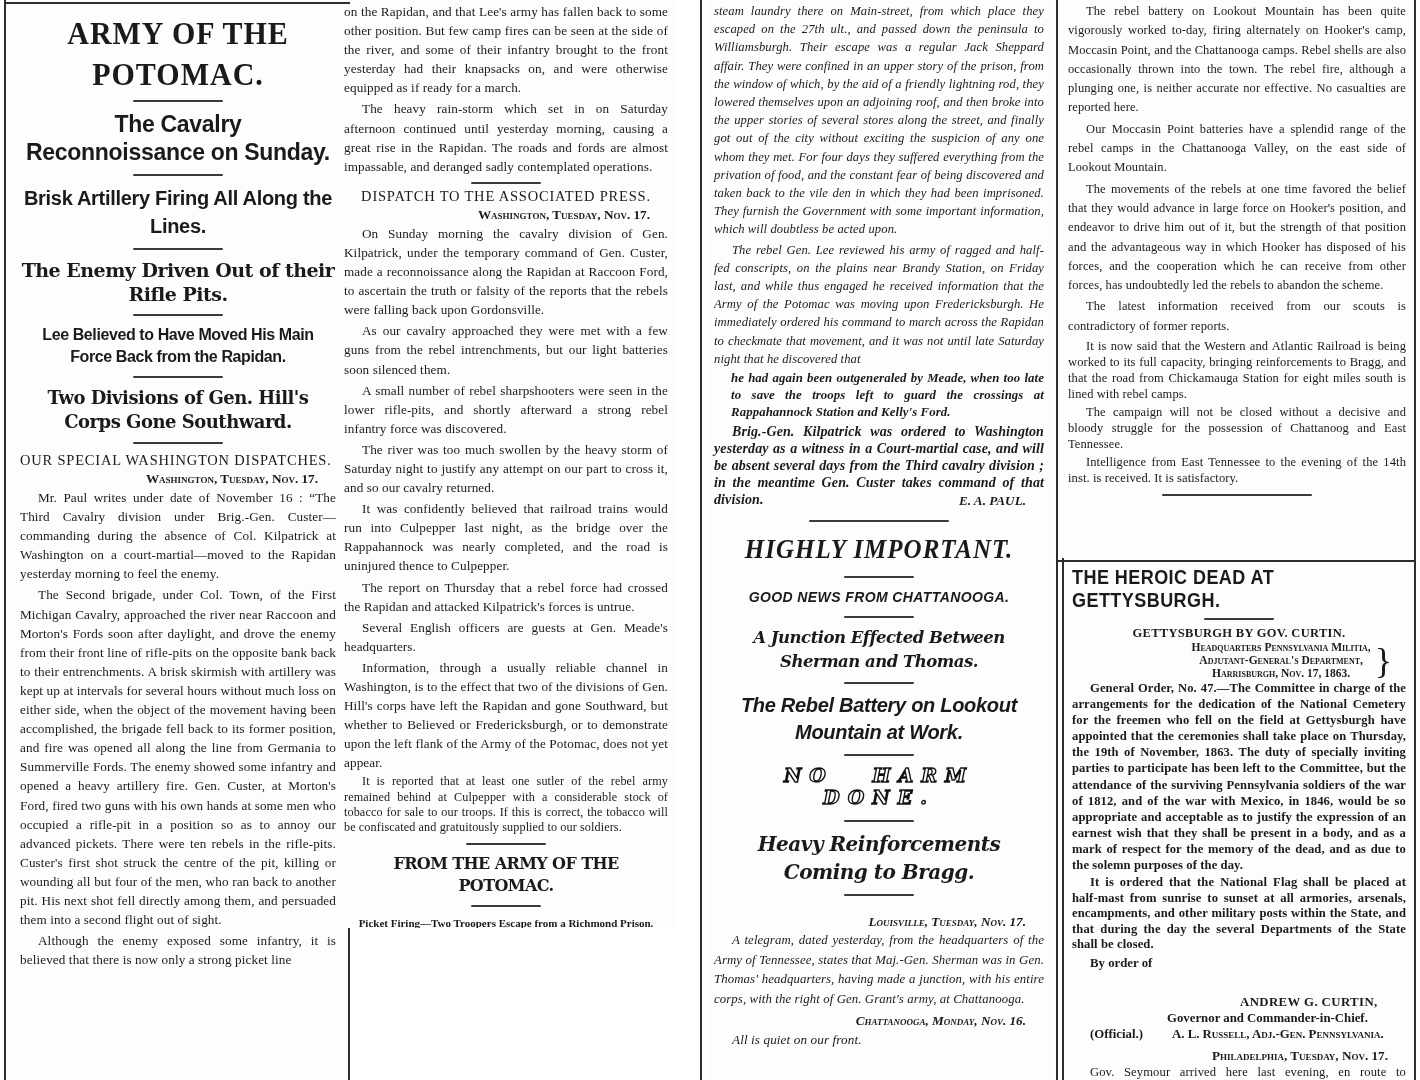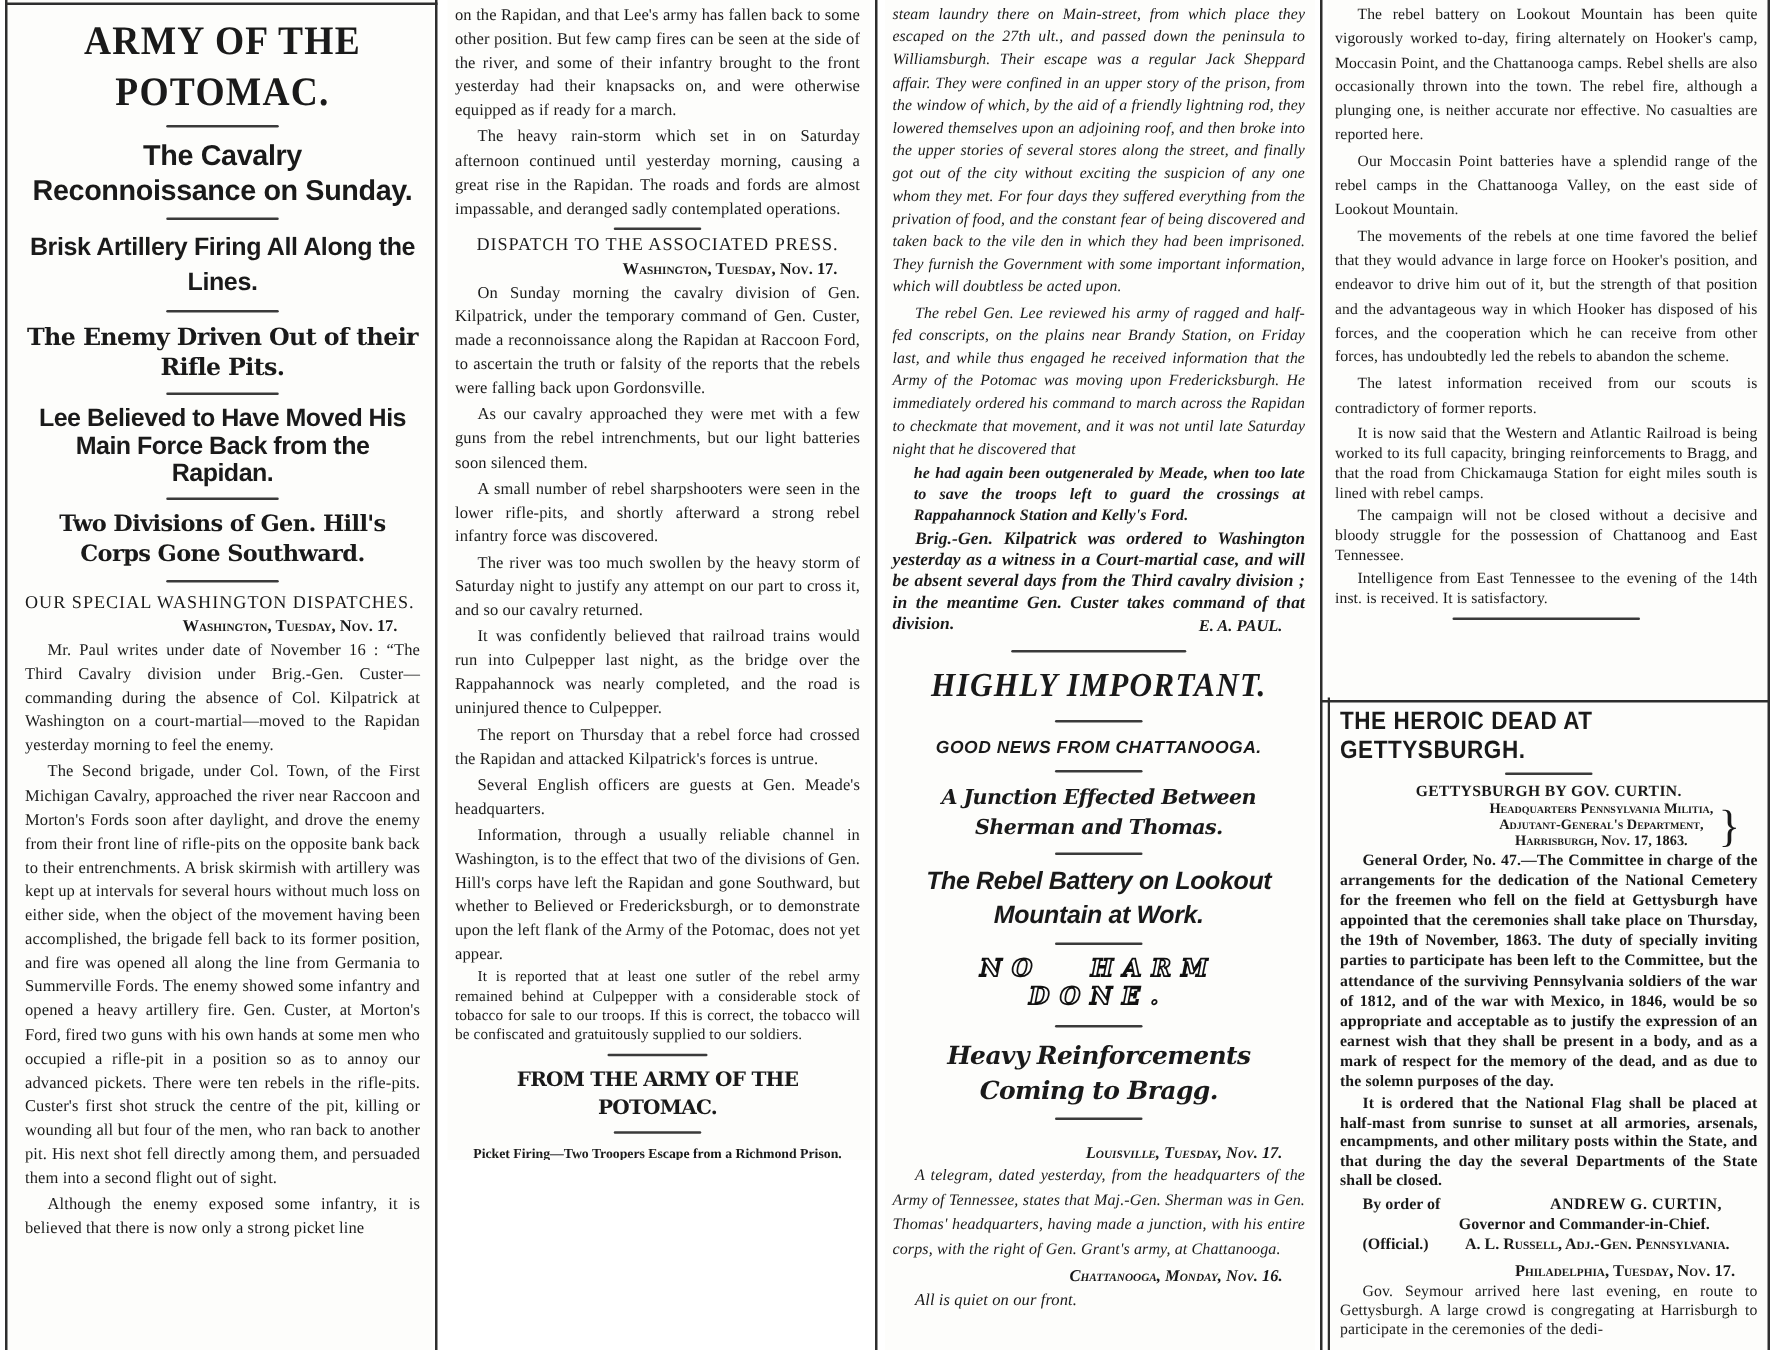--- a/index.html
+++ b/index.html
@@ -36,35 +36,35 @@
 
 <div class="col" style="left:6px; width:340px; height:1080px; padding:12px 10px 0 14px;">
   <div class="hd hd-xl" style="margin-top:4px;">ARMY OF THE POTOMAC.</div>
   <div class="rule"></div>
   <div class="hd hd-l" style="padding:0 6px;">The Cavalry Reconnoissance on Sunday.</div>
   <div class="rule"></div>
   <div class="hd hd-l" style="font-size:20px; padding:0 2px;">Brisk Artillery Firing All Along the Lines.</div>
   <div class="rule"></div>
   <div class="hd hd-m">The Enemy Driven Out of their Rifle Pits.</div>
   <div class="rule"></div>
-  <div class="hd hd-s" style="font-size:20px; padding:0 4px;">Lee Believed to Have Moved His Main Force Back from the Rapidan.</div>
+  <div class="hd hd-s" style="font-size:16px; padding:0 4px;">Lee Believed to Have Moved His Main Force Back from the Rapidan.</div>
   <div class="rule"></div>
   <div class="hd hd-m" style="font-size:18px;">Two Divisions of Gen. Hill's Corps Gone Southward.</div>
   <div class="rule"></div>
   <div class="hd hd-caps" style="text-align:left; font-size:14.5px; margin-top:6px;">OUR SPECIAL WASHINGTON DISPATCHES.</div>
   <div class="dateline sc">Washington, Tuesday, Nov. 17.</div>
   <p class="body">Mr. Paul writes under date of November 16 : “The Third Cavalry division under Brig.-Gen. Custer—commanding during the absence of Col. Kilpatrick at Washington on a court-martial—moved to the Rapidan yesterday morning to feel the enemy.</p>
   <p class="body">The Second brigade, under Col. Town, of the First Michigan Cavalry, approached the river near Raccoon and Morton's Fords soon after daylight, and drove the enemy from their front line of rifle-pits on the opposite bank back to their entrenchments. A brisk skirmish with artillery was kept up at intervals for several hours without much loss on either side, when the object of the movement having been accomplished, the brigade fell back to its former position, and fire was opened all along the line from Germania to Summerville Fords. The enemy showed some infantry and opened a heavy artillery fire. Gen. Custer, at Morton's Ford, fired two guns with his own hands at some men who occupied a rifle-pit in a position so as to annoy our advanced pickets. There were ten rebels in the rifle-pits. Custer's first shot struck the centre of the pit, killing or wounding all but four of the men, who ran back to another pit. His next shot fell directly among them, and persuaded them into a second flight out of sight.</p>
   <p class="body">Although the enemy exposed some infantry, it is believed that there is now only a strong picket line</p>
 </div>
 
 <div class="vline" style="left:4px;"></div>
 <div class="vline" style="left:348px;"></div>
 
-<div class="col" style="left:358px; width:338px; height:928px; padding:2px 8px 0 6px;">
+<div class="col" style="left:338px; width:338px; height:928px; padding:2px 8px 0 6px;">
   <p class="body noindent">on the Rapidan, and that Lee's army has fallen back to some other position. But few camp fires can be seen at the side of the river, and some of their infantry brought to the front yesterday had their knapsacks on, and were otherwise equipped as if ready for a march.</p>
   <p class="body">The heavy rain-storm which set in on Saturday afternoon continued until yesterday morning, causing a great rise in the Rapidan. The roads and fords are almost impassable, and deranged sadly contemplated operations.</p>
   <div class="rule short" style="margin:6px auto 4px;"></div>
   <div class="hd hd-caps" style="font-size:14.5px;">DISPATCH TO THE ASSOCIATED PRESS.</div>
   <div class="dateline sc">Washington, Tuesday, Nov. 17.</div>
   <p class="body">On Sunday morning the cavalry division of Gen. Kilpatrick, under the temporary command of Gen. Custer, made a reconnoissance along the Rapidan at Raccoon Ford, to ascertain the truth or falsity of the reports that the rebels were falling back upon Gordonsville.</p>
   <p class="body">As our cavalry approached they were met with a few guns from the rebel intrenchments, but our light batteries soon silenced them.</p>
   <p class="body">A small number of rebel sharpshooters were seen in the lower rifle-pits, and shortly afterward a strong rebel infantry force was discovered.</p>
   <p class="body">The river was too much swollen by the heavy storm of Saturday night to justify any attempt on our part to cross it, and so our cavalry returned.</p>
   <p class="body">It was confidently believed that railroad trains would run into Culpepper last night, as the bridge over the Rappahannock was nearly completed, and the road is uninjured thence to Culpepper.</p>
@@ -133,21 +133,21 @@
         <div>Adjutant-General's Department,</div>
         <div>Harrisburgh, Nov. 17, 1863.</div>
       </div>
       <span style="font-size:36px; line-height:36px; margin-left:4px;">}</span>
     </div>
     <p class="body bold" style="font-size:12.6px; line-height:16.1px;">General Order, No. 47.—The Committee in charge of the arrangements for the dedication of the National Cemetery for the freemen who fell on the field at Gettysburgh have appointed that the ceremonies shall take place on Thursday, the 19th of November, 1863. The duty of specially inviting parties to participate has been left to the Committee, but the attendance of the surviving Pennsylvania soldiers of the war of 1812, and of the war with Mexico, in 1846, would be so appropriate and acceptable as to justify the expression of an earnest wish that they shall be present in a body, and as a mark of respect for the memory of the dead, and as due to the solemn purposes of the day.</p>
     <p class="body bold" style="font-size:12.6px; line-height:15.5px;">It is ordered that the National Flag shall be placed at half-mast from sunrise to sunset at all armories, arsenals, encampments, and other military posts within the State, and that during the day the several Departments of the State shall be closed.</p>
     <div style="font-size:12.8px; line-height:16px; font-weight:bold;">
       <div style="display:flex; padding-left:18px;">
         <span style="width:150px;">By order of</span>
-        <span style="letter-spacing:0.4px;">ANDREW G. CURTIN,</span>
+        <span style="letter-spacing:0.4px;margin-top:39px;">ANDREW G. CURTIN,</span>
       </div>
       <div style="padding-left:95px;">Governor and Commander-in-Chief.</div>
       <div style="display:flex; padding-left:18px;">
         <span style="width:82px;">(Official.)</span>
         <span class="sc">A. L. Russell, Adj.-Gen. Pennsylvania.</span>
       </div>
     </div>
     <div class="dateline sc" style="margin-top:4px;">Philadelphia, Tuesday, Nov. 17.</div>
     <p class="body" style="font-size:12.6px; line-height:15px;">Gov. Seymour arrived here last evening, en route to Gettysburgh. A large crowd is congregating at Harrisburgh to participate in the ceremonies of the dedi-</p>
   </div>

